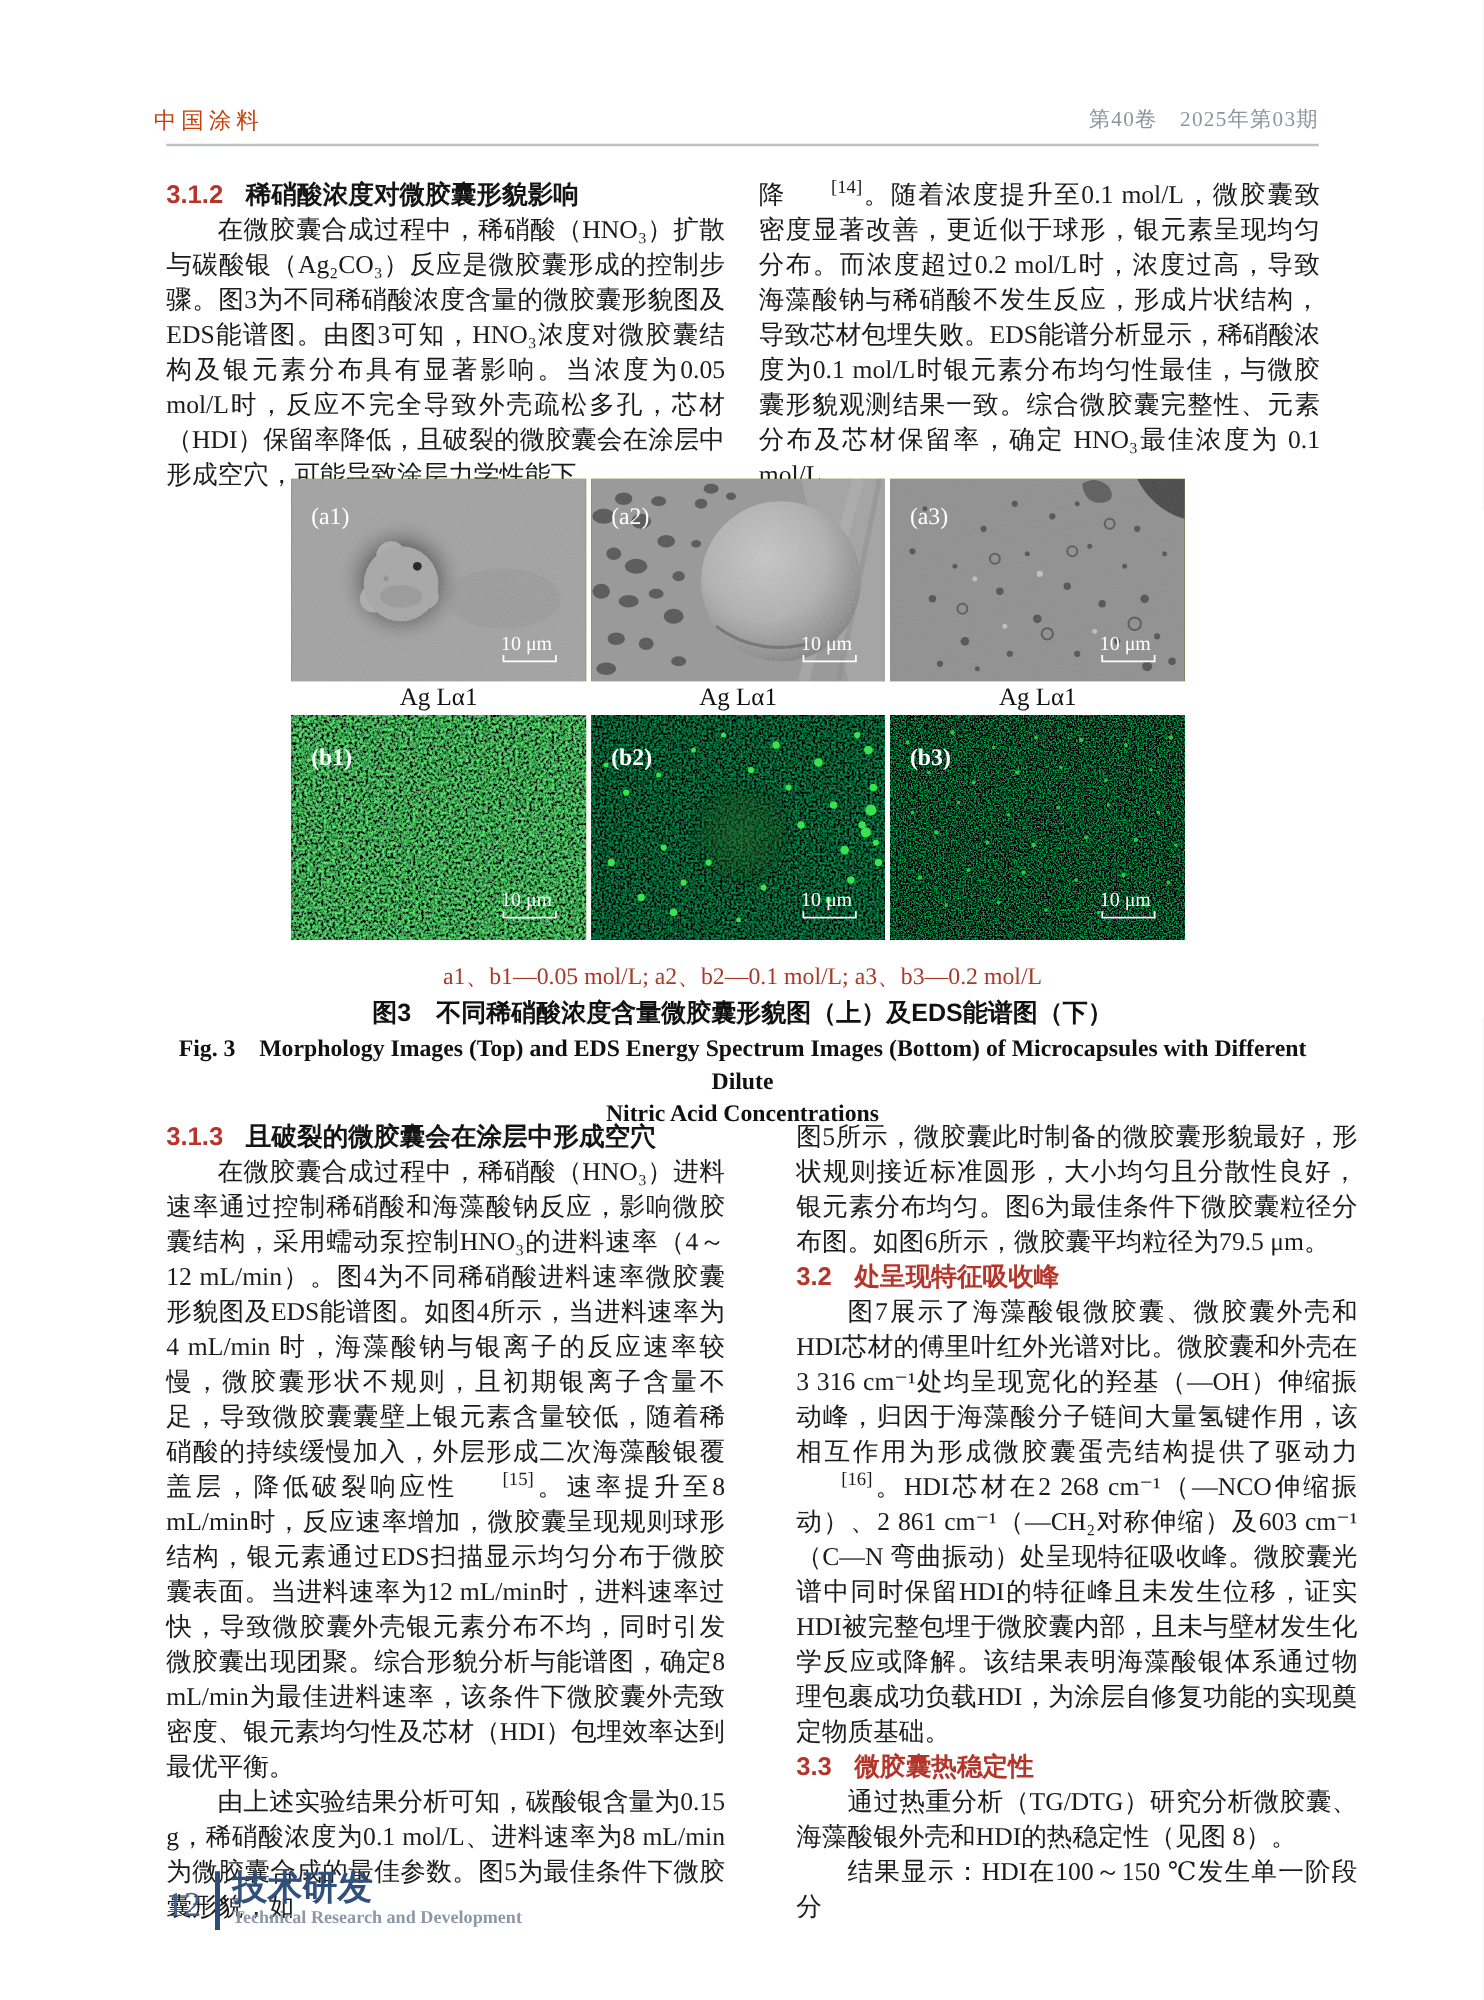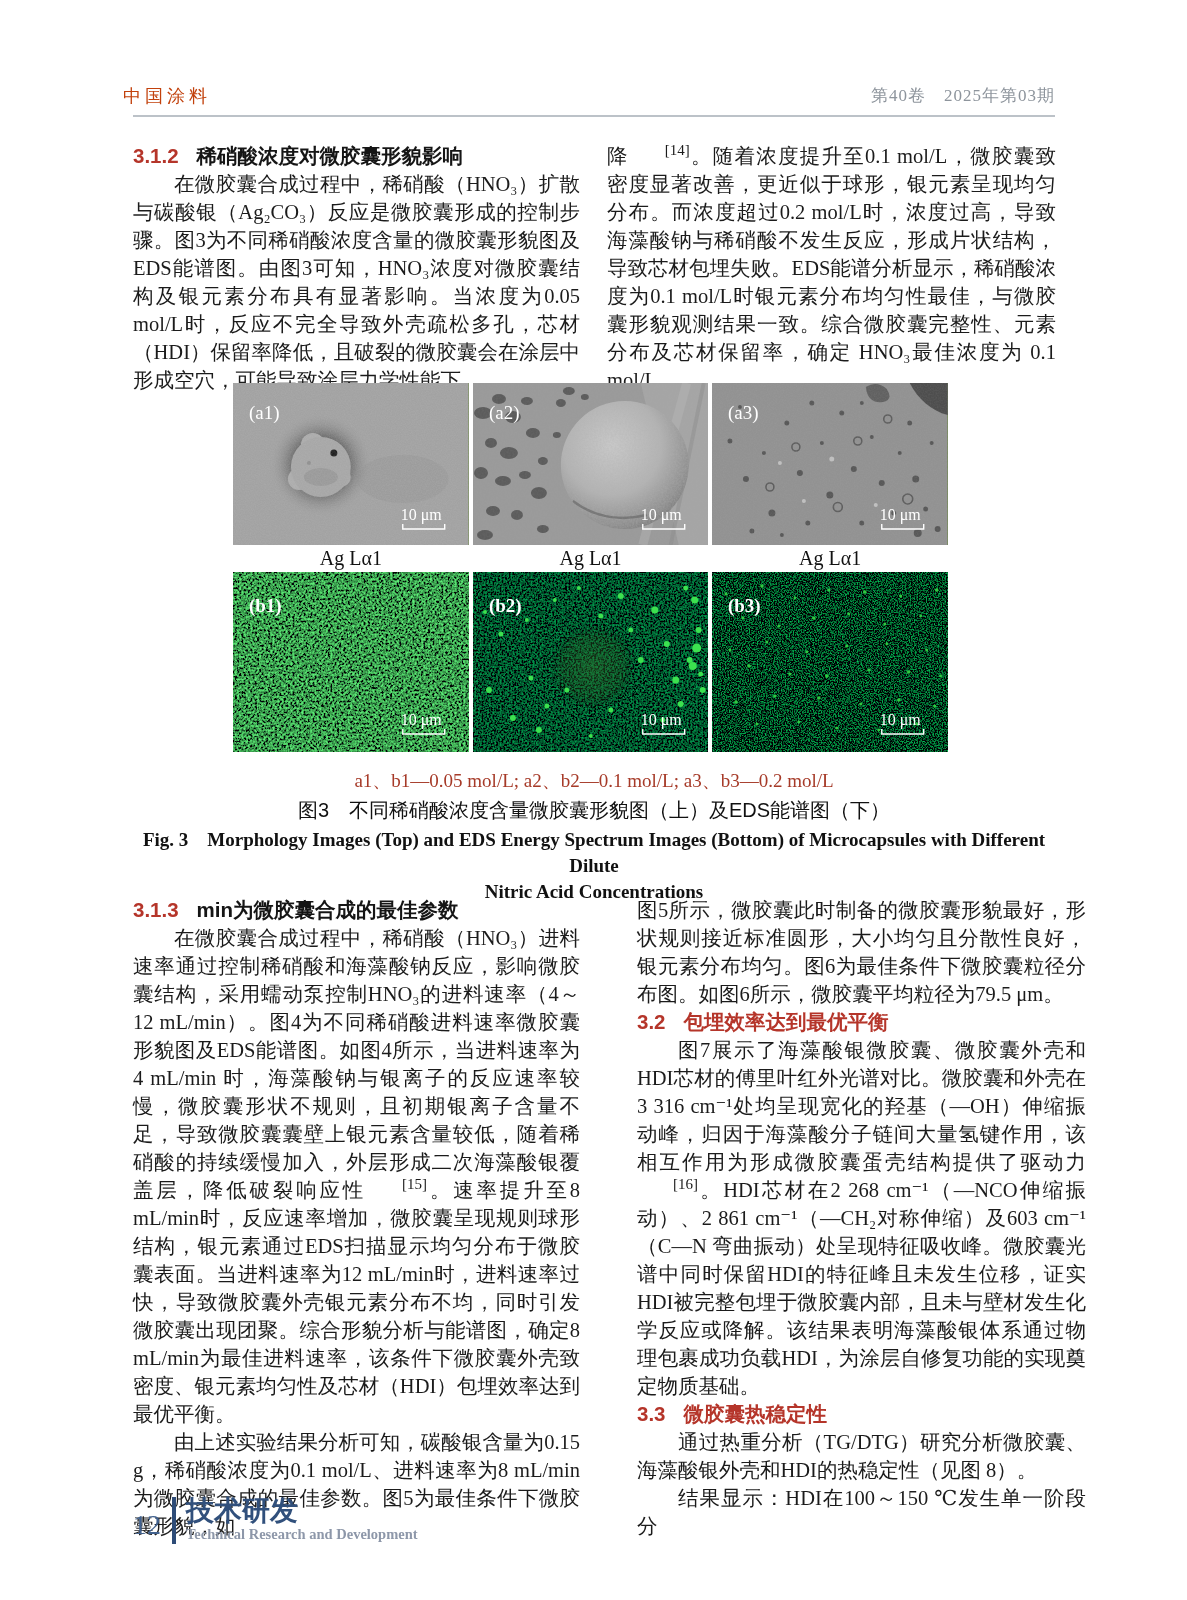--- a/index.html
+++ b/index.html
@@ -35,21 +35,21 @@
   .cell { flex:1; overflow:hidden; background:#4d7c0f; }
   .cell svg { display:block; width:100%; height:100%; }
   .eds-labels { display:flex; gap:4px; height:27px; align-items:center; }
   .eds-labels span { flex:1; text-align:center; font-size:20px; color:#111; }
   .fig-legend {
     position:absolute; left:133px; top:768px; width:922px; text-align:center;
     font-size:19px; color:#a63a28;
   }
   .fig-cap-zh {
     position:absolute; left:133px; top:797px; width:922px; text-align:center;
-    font-family:"Liberation Sans","DejaVu Sans",sans-serif; font-weight:normal; font-size:20px; color:#111;
+    font-family:"Liberation Sans","DejaVu Sans",sans-serif; font-weight:bold; font-size:20px; color:#111;
   }
   .fig-cap-en {
     position:absolute; left:120px; top:827px; width:948px; text-align:center;
     font-weight:bold; font-size:19px; line-height:26px; color:#111;
   }
   
   .footer { position:absolute; left:133px; top:1497px; display:flex; align-items:stretch; }
   .pg-num { font-size:28px; color:#41618e; align-self:flex-end; padding-bottom:3px; margin-right:11px; }
   .ftr-bar { width:4px; background:#2e4c78; margin-right:10px; }
   .ftr-zh { font-family:Liberation Serif, serif; font-weight:bold; font-size:28px; color:#31507c; line-height:26px; padding-top:1px; }
@@ -365,30 +365,30 @@
 
   <div class="fig-legend">a1、b1—0.05 mol/L; a2、b2—0.1 mol/L; a3、b3—0.2 mol/L</div>
   <div class="fig-cap-zh">图3　不同稀硝酸浓度含量微胶囊形貌图（上）及EDS能谱图（下）</div>
   <div class="fig-cap-en">
     <div>Fig. 3　Morphology Images (Top) and EDS Energy Spectrum Images (Bottom) of Microcapsules with Different Dilute</div>
     <div>Nitric Acid Concentrations</div>
   </div>
 
   <div class="col col-l2">
     <div class="h3">
-      <span class="num">3.1.3</span><span class="ttl">min为微胶囊合成的最佳参数</span>
+      <span class="num">3.1.3</span><span class="ttl">且破裂的微胶囊会在涂层中形成空穴</span>
     </div>
     <p class="body indent"><span>在微胶囊合成过程中，稀硝酸（HNO₃）进料速率通过控制稀硝酸和海藻酸钠反应，影响微胶囊结构，采用蠕动泵控制HNO₃的进料速率（4～12 mL/min）。图4为不同稀硝酸进料速率微胶囊形貌图及EDS能谱图。如图4所示，当进料速率为4 mL/min 时，海藻酸钠与银离子的反应速率较慢，微胶囊形状不规则，且初期银离子含量不足，导致微胶囊囊壁上银元素含量较低，随着稀硝酸的持续缓慢加入，外层形成二次海藻酸银覆盖层，降低破裂响应性</span><sup class="ref">[15]</sup><span>。速率提升至8 mL/min时，反应速率增加，微胶囊呈现规则球形结构，银元素通过EDS扫描显示均匀分布于微胶囊表面。当进料速率为12 mL/min时，进料速率过快，导致微胶囊外壳银元素分布不均，同时引发微胶囊出现团聚。综合形貌分析与能谱图，确定8 mL/min为最佳进料速率，该条件下微胶囊外壳致密度、银元素均匀性及芯材（HDI）包埋效率达到最优平衡。</span></p>
     <p class="body indent">由上述实验结果分析可知，碳酸银含量为0.15 g，稀硝酸浓度为0.1 mol/L、进料速率为8 mL/min为微胶囊合成的最佳参数。图5为最佳条件下微胶囊形貌，如</p>
   </div>
 
   <div class="col col-r2">
     <p class="body">图5所示，微胶囊此时制备的微胶囊形貌最好，形状规则接近标准圆形，大小均匀且分散性良好，银元素分布均匀。图6为最佳条件下微胶囊粒径分布图。如图6所示，微胶囊平均粒径为79.5 μm。</p>
     <div class="h3 red">
-      <span class="num">3.2</span><span class="ttl">包埋效率达到最优平衡</span>
+      <span class="num">3.2</span><span class="ttl">处呈现特征吸收峰</span>
     </div>
     <p class="body indent"><span>图7展示了海藻酸银微胶囊、微胶囊外壳和HDI芯材的傅里叶红外光谱对比。微胶囊和外壳在3 316 cm⁻¹处均呈现宽化的羟基（—OH）伸缩振动峰，归因于海藻酸分子链间大量氢键作用，该相互作用为形成微胶囊蛋壳结构提供了驱动力</span><sup class="ref">[16]</sup><span>。HDI芯材在2 268 cm⁻¹（—NCO伸缩振动）、2 861 cm⁻¹（—CH₂对称伸缩）及603 cm⁻¹（C—N 弯曲振动）处呈现特征吸收峰。微胶囊光谱中同时保留HDI的特征峰且未发生位移，证实HDI被完整包埋于微胶囊内部，且未与壁材发生化学反应或降解。该结果表明海藻酸银体系通过物理包裹成功负载HDI，为涂层自修复功能的实现奠定物质基础。</span></p>
     <div class="h3 red">
       <span class="num">3.3</span><span class="ttl">微胶囊热稳定性</span>
     </div>
     <p class="body indent">通过热重分析（TG/DTG）研究分析微胶囊、海藻酸银外壳和HDI的热稳定性（见图 8）。</p>
     <p class="body indent">结果显示：HDI在100～150 ℃发生单一阶段分</p>
   </div>
 
   <div class="footer">

